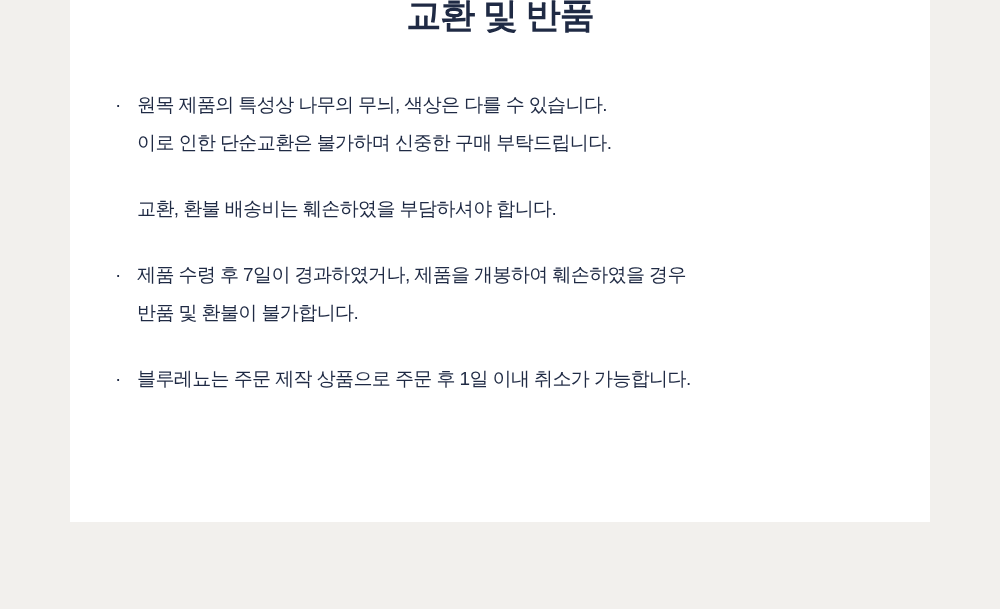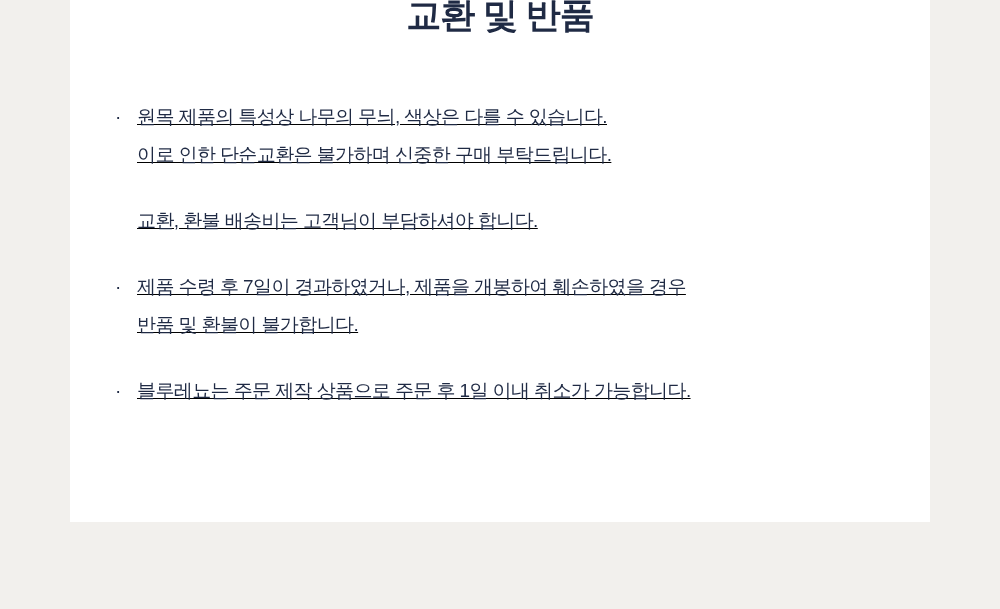--- a/index.html
+++ b/index.html
@@ -35,23 +35,22 @@
     text-align: center;
     font-size: 35px;
     font-weight: bold;
     color: #1f2a44;
     letter-spacing: -1px;
     line-height: 46px;
   }
   .content {
     position: absolute;
     left: 45px;
-    top: 98px;
+    top: 86px;
     width: 780px;
-    text-decoration: underline;
   }
   .item {
     margin-bottom: 28px;
     color: #1f2a44;
     font-size: 19px;
     line-height: 38px;
     letter-spacing: -0.6px;
   }
   .item:last-child {
     margin-bottom: 0;
@@ -83,21 +82,21 @@
     <div class="content">
 
       <div class="item">
         <span class="line first">
           <span class="bullet">·</span><span>원목 제품의 특성상 나무의 무늬, 색상은 다를 수 있습니다.</span>
         </span>
         <span class="line cont">이로 인한 단순교환은 불가하며 신중한 구매 부탁드립니다.</span>
       </div>
 
       <div class="item">
-        <span class="line cont">교환, 환불 배송비는 고객님이 부담하셔야 합니다.</span>
+        <span class="line cont">교환, 환불 배송비는 훼손하였을 부담하셔야 합니다.</span>
       </div>
 
       <div class="item">
         <span class="line first">
           <span class="bullet">·</span><span>제품 수령 후 7일이 경과하였거나, 제품을 개봉하여 훼손하였을 경우</span>
         </span>
         <span class="line cont">반품 및 환불이 불가합니다.</span>
       </div>
 
       <div class="item">

